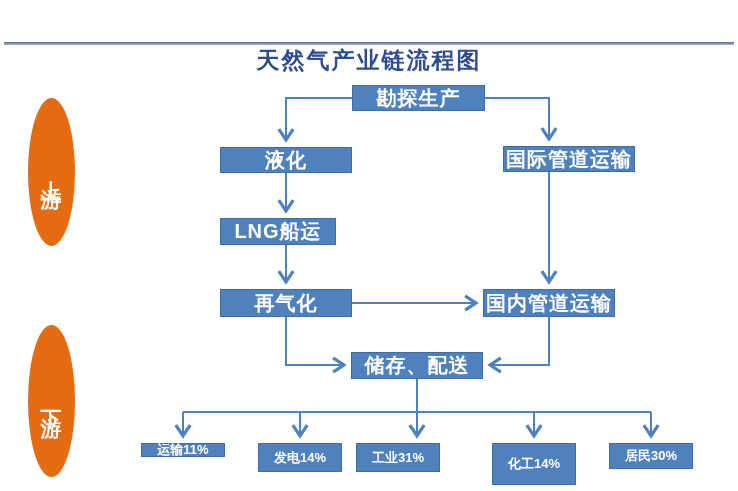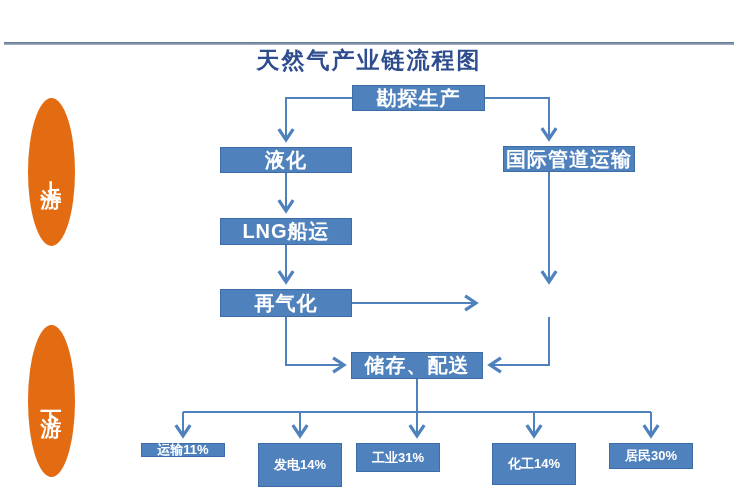--- a/index.html
+++ b/index.html
@@ -38,26 +38,26 @@
     writing-mode:vertical-rl;text-orientation:upright;
     font-size:21px;font-weight:bold;letter-spacing:8px;line-height:1;
   }
   svg.arrows{position:absolute;top:0;left:0;width:738px;height:491px;}
   svg.arrows path{stroke:var(--arrow_blue);stroke-width:2;fill:none;}
   svg.arrows .head{stroke:var(--arrow_blue);stroke-width:1.8;fill:none;}
   
   #n-exploration{left:352px;top:85px;width:133px;height:26px;}
   #n-liquefaction{left:220px;top:147px;width:132px;height:26px;}
   #n-intl{left:483px;top:146px;width:132px;height:26px;margin-left:20px;}
-  #n-lng{left:220px;top:218px;width:132px;height:27px;}
+  #n-lng{left:220px;top:218px;width:116px;height:27px;}
   #n-regas{left:220px;top:289px;width:132px;height:28px;}
   #n-domestic{left:483px;top:289px;width:132px;height:28px;}
   #n-storage{left:351px;top:352px;width:132px;height:27px;}
   #c-0{left:141px;top:443px;width:84px;height:14px;}
-  #c-1{left:258px;top:443px;width:84px;height:44px;}
+  #c-1{left:258px;top:443px;width:84px;height:29px;}
   #c-2{left:356px;top:443px;width:84px;height:29px;}
   #c-3{left:492px;top:443px;width:84px;height:42px;}
   #c-4{left:609px;top:443px;width:84px;height:26px;}
   #stage-up{left:28px;top:98px;width:47px;height:148px;}
   #stage-down{left:28px;top:325px;width:47px;height:152px;}
 </style>
 </head>
 <body>
 
 <div class="canvas">
@@ -92,20 +92,21 @@
   </div>
   <div class="stage" id="stage-down">
     <span class="v-label">下游</span>
   </div>
 
   <div class="node" id="n-exploration">勘探生产</div>
   <div class="node" id="n-liquefaction">液化</div>
   <div class="node" id="n-intl">国际管道运输</div>
   <div class="node" id="n-lng">LNG船运</div>
   <div class="node" id="n-regas">再气化</div>
+  <div class="node" id="n-domestic">国内管道运输</div>
   <div class="node" id="n-storage">储存、配送</div>
 
   <div class="node small" id="c-0">运输11%</div>
   <div class="node small" id="c-1">发电14%</div>
   <div class="node small" id="c-2">工业31%</div>
   <div class="node small" id="c-3">化工14%</div>
   <div class="node small" id="c-4">居民30%</div>
 
 </div>
 

